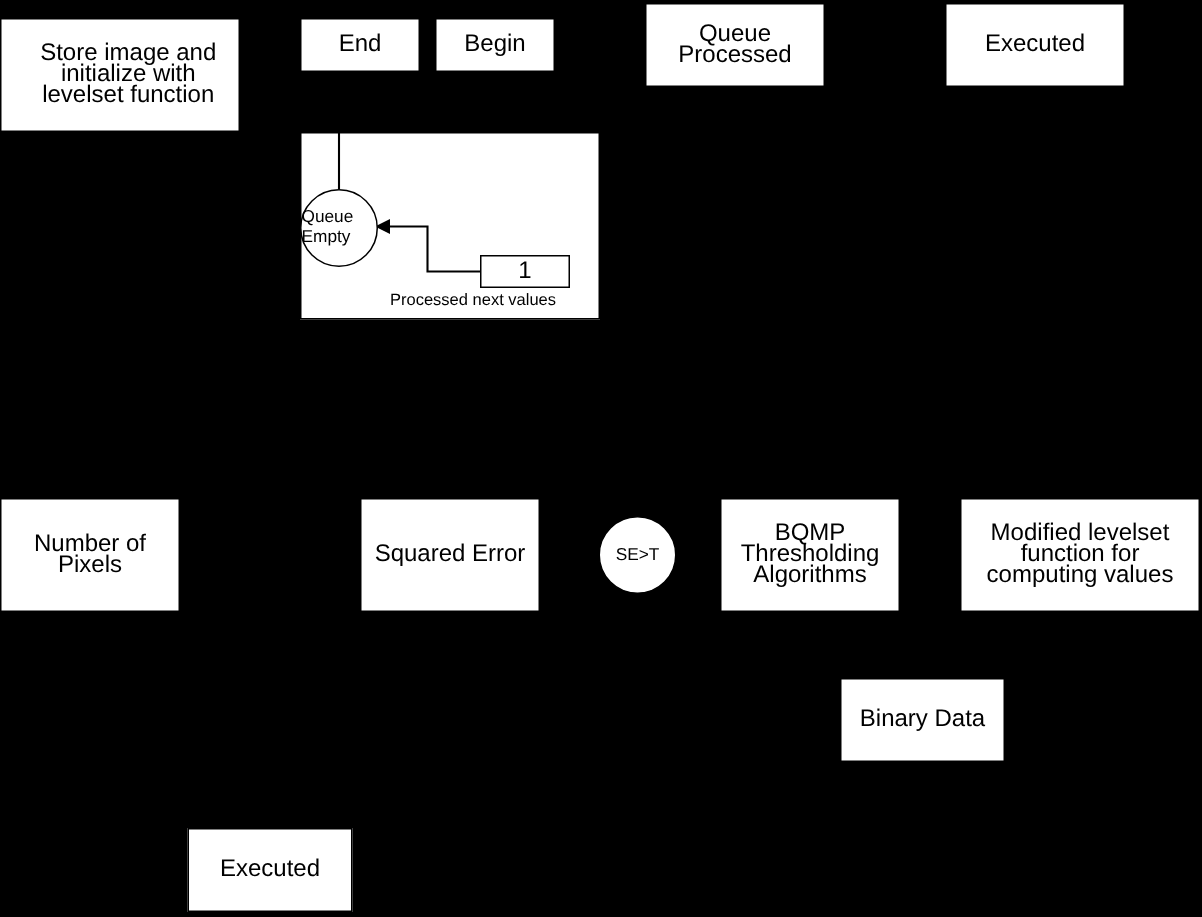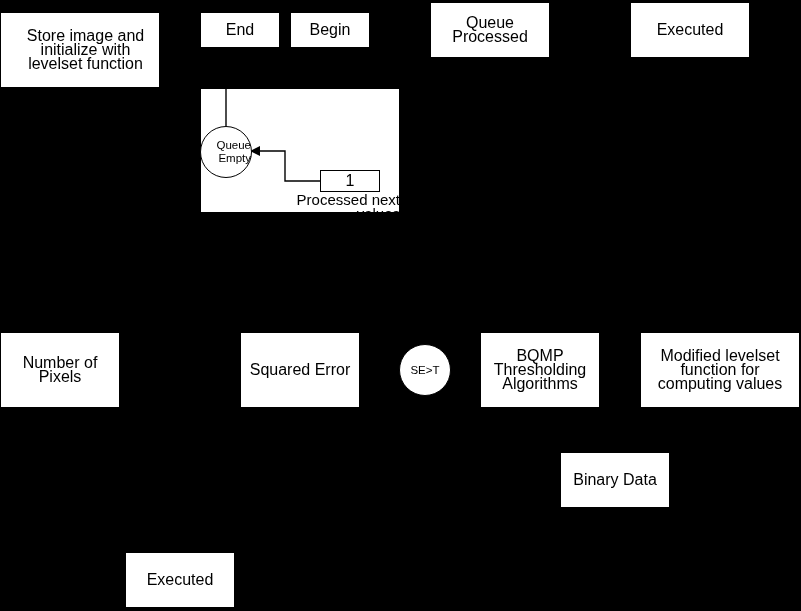--- a/index.html
+++ b/index.html
@@ -31,37 +31,37 @@
   }
   .ellipse {
     position: absolute;
     box-sizing: border-box;
     background: #ffffff;
     border: 1px solid #000000;
     border-radius: 50%;
     color: #000000;
     font-size: 11.5px;
     line-height: 13px;
-    text-align: right;
+    text-align: left;
     display: flex;
     align-items: center;
     justify-content: center;
   }
   .panel {
     position: absolute;
     box-sizing: border-box;
     background: #ffffff;
     border: 1px solid #000000;
   }
   .plain-label {
     position: absolute;
     color: #000000;
-    font-size: 15px;
+    font-size: 11px;
     line-height: 14px;
-    text-align: right;
+    text-align: left;
     background: transparent;
   }
   .sub {
     font-size: 8px;
     vertical-align: sub;
   }
   svg.edges {
     position: absolute;
     left: 0;
     top: 0;

